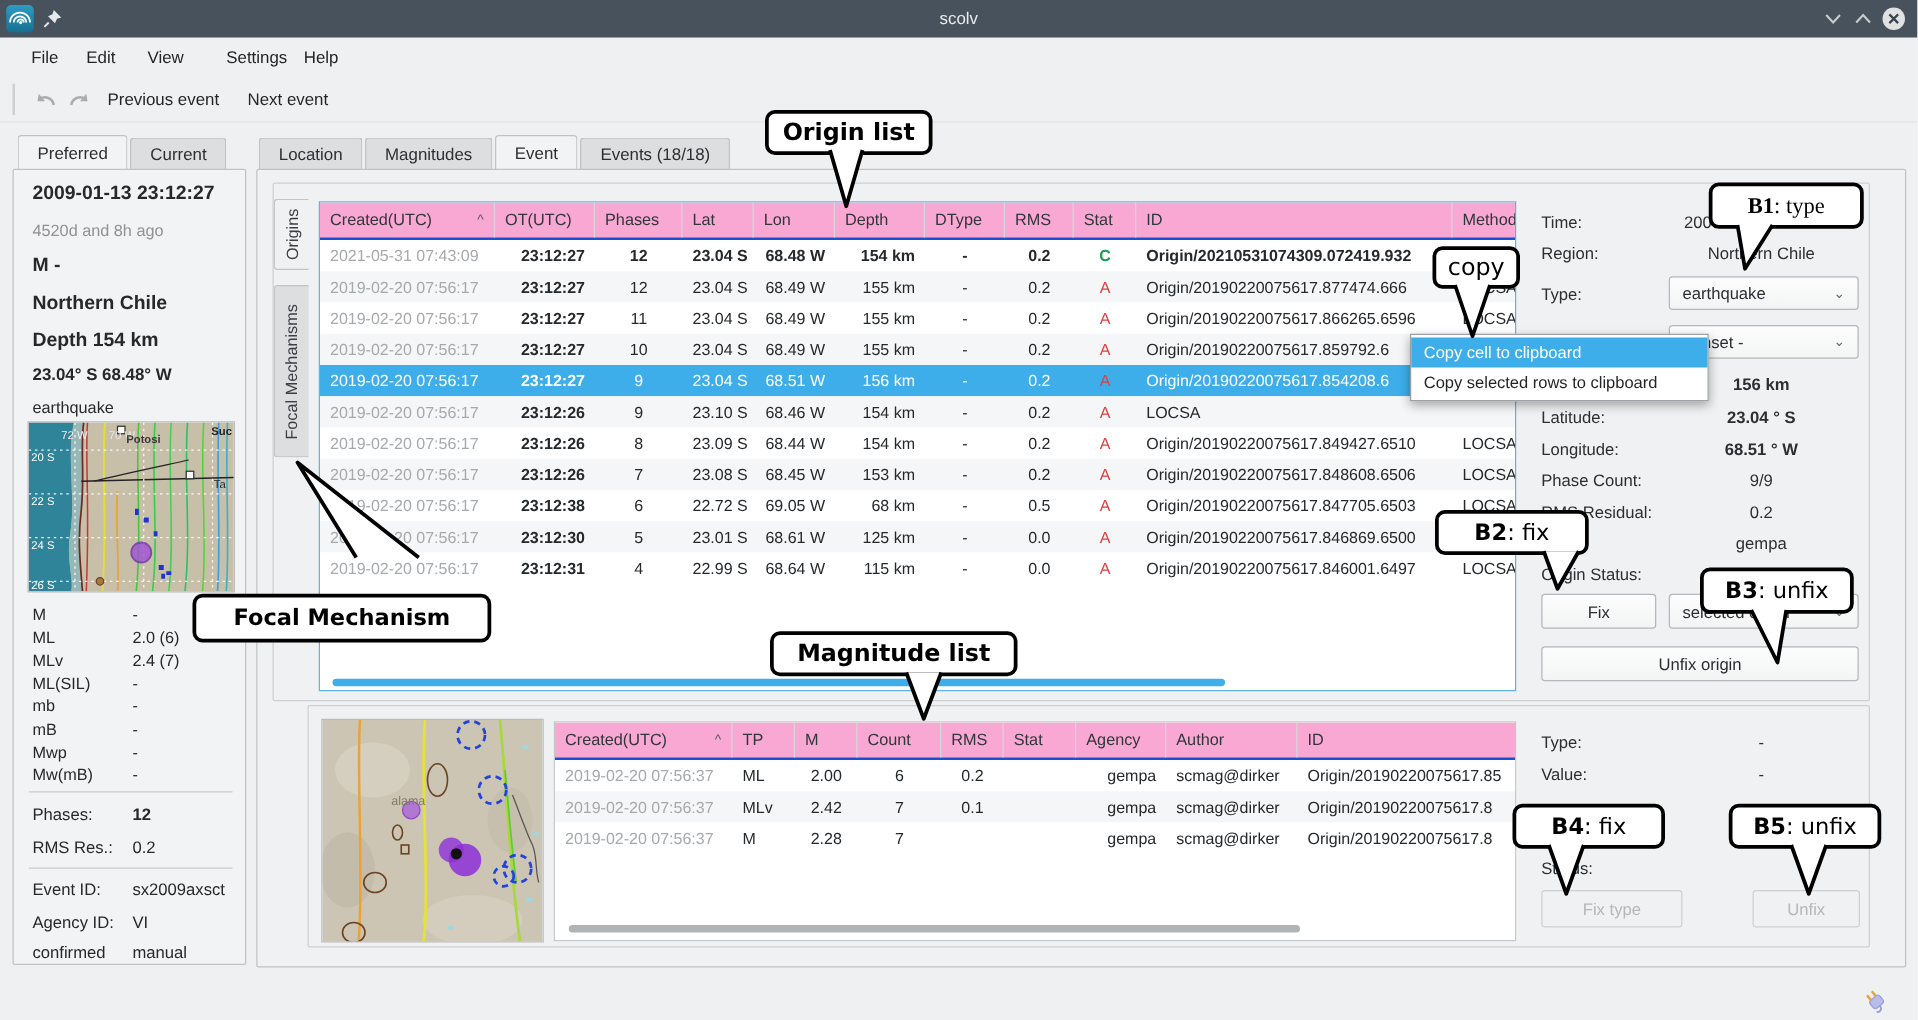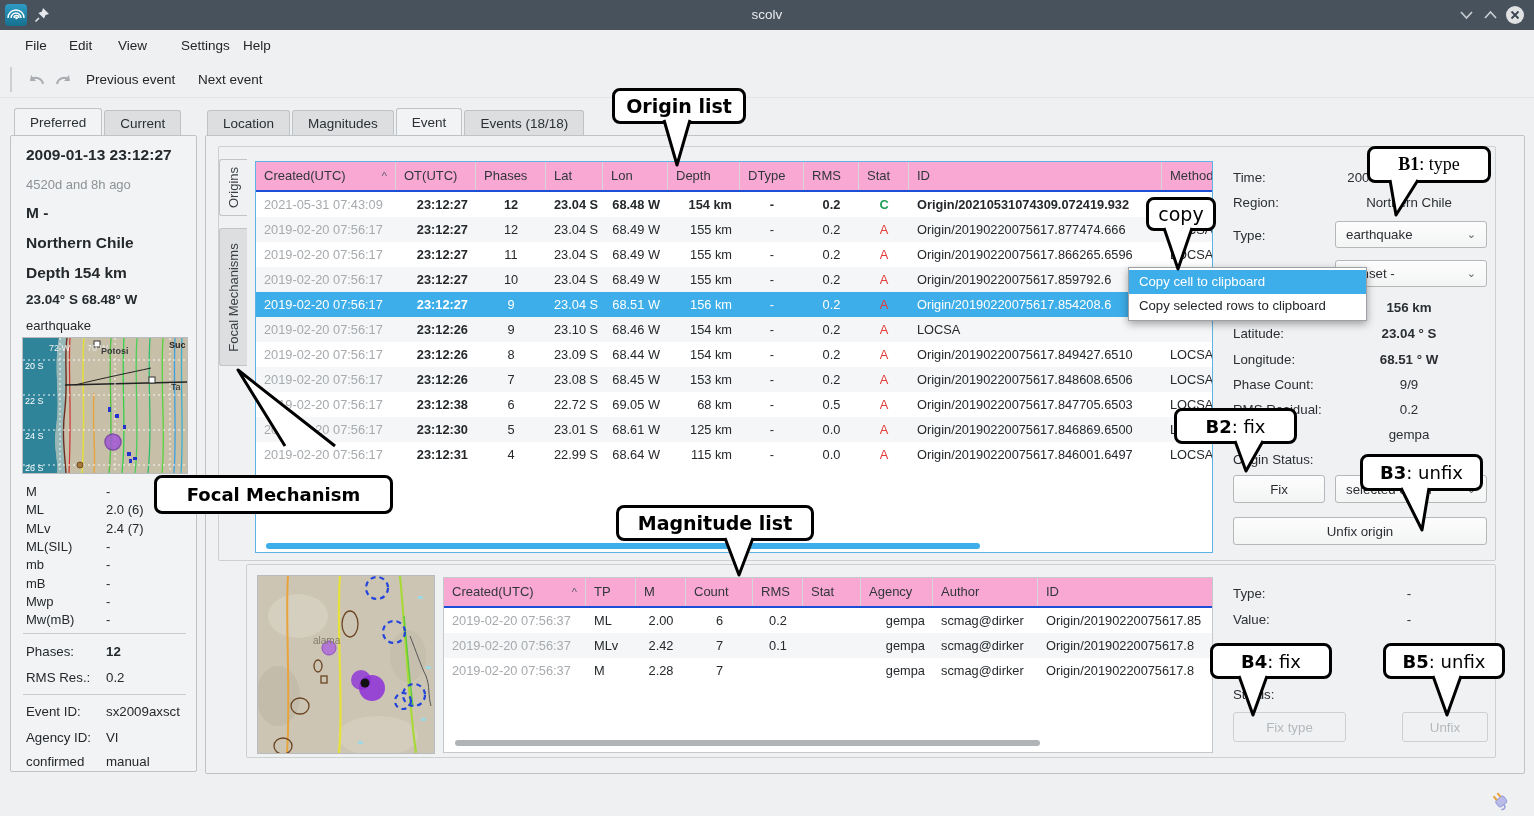--- a/index.html
+++ b/index.html
@@ -560,21 +560,21 @@
       <path d="M55,80 L8,4 L105,80" fill="#fff" stroke="#000" stroke-width="3" stroke-linejoin="round"></path>
     </svg>
 
   <div class="callout" style="left:616px;top:505px;width:198px;height:36px;font-weight:bold;">
       <span>Magnitude list</span>
     </div>
   <svg class="pointer" style="left:722px;top:537px;" width="34" height="40">
       <path d="M3,1 L17,38 L31,1" fill="#fff" stroke="#000" stroke-width="3" stroke-linejoin="round"></path>
     </svg>
 
-  <div class="callout" style="left:1174px;top:408px;width:123px;height:36px;font-size:18px;">
+  <div class="callout" style="left:1148px;top:408px;width:123px;height:36px;font-size:18px;">
       <b>B2</b>
       <span class="reg">: fix</span>
     </div>
   <svg class="pointer" style="left:1232px;top:440px;" width="34" height="33">
       <path d="M3,1 L14,31 L31,1" fill="#fff" stroke="#000" stroke-width="3" stroke-linejoin="round"></path>
     </svg>
 
   <div class="callout" style="left:1360px;top:454px;width:123px;height:37px;font-size:18px;">
       <b>B3</b>
       <span class="reg">: unfix</span>

